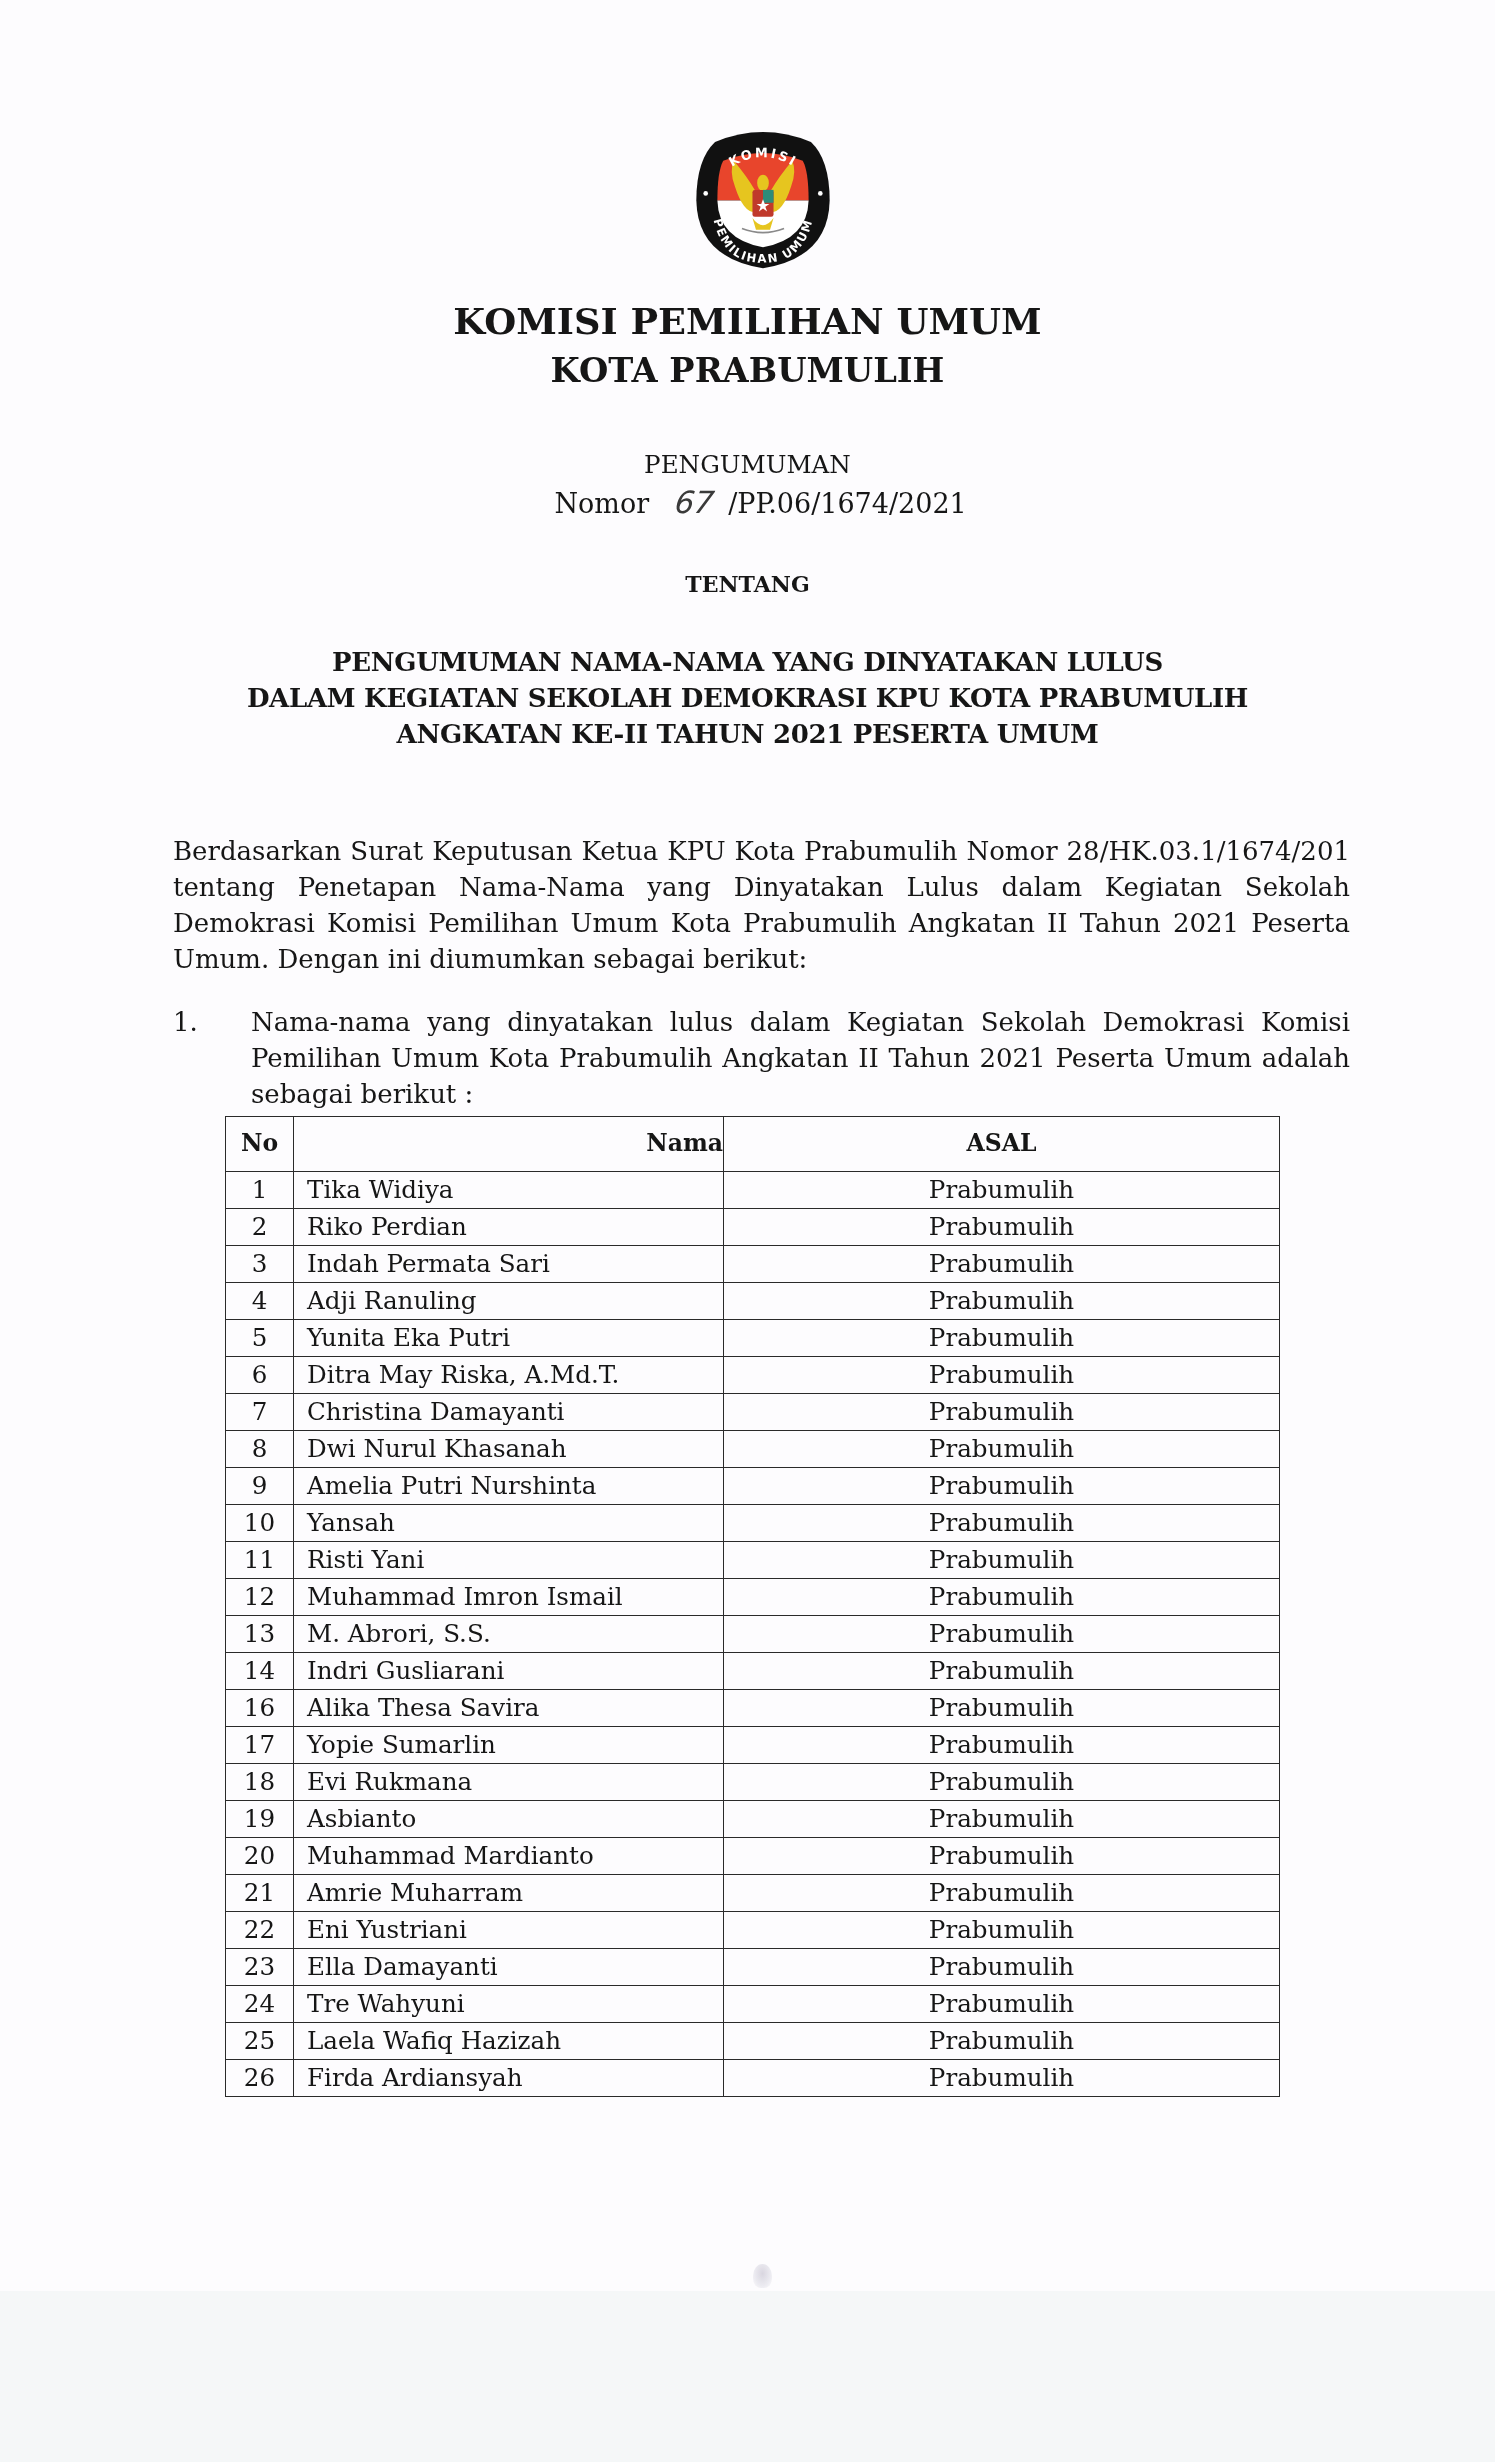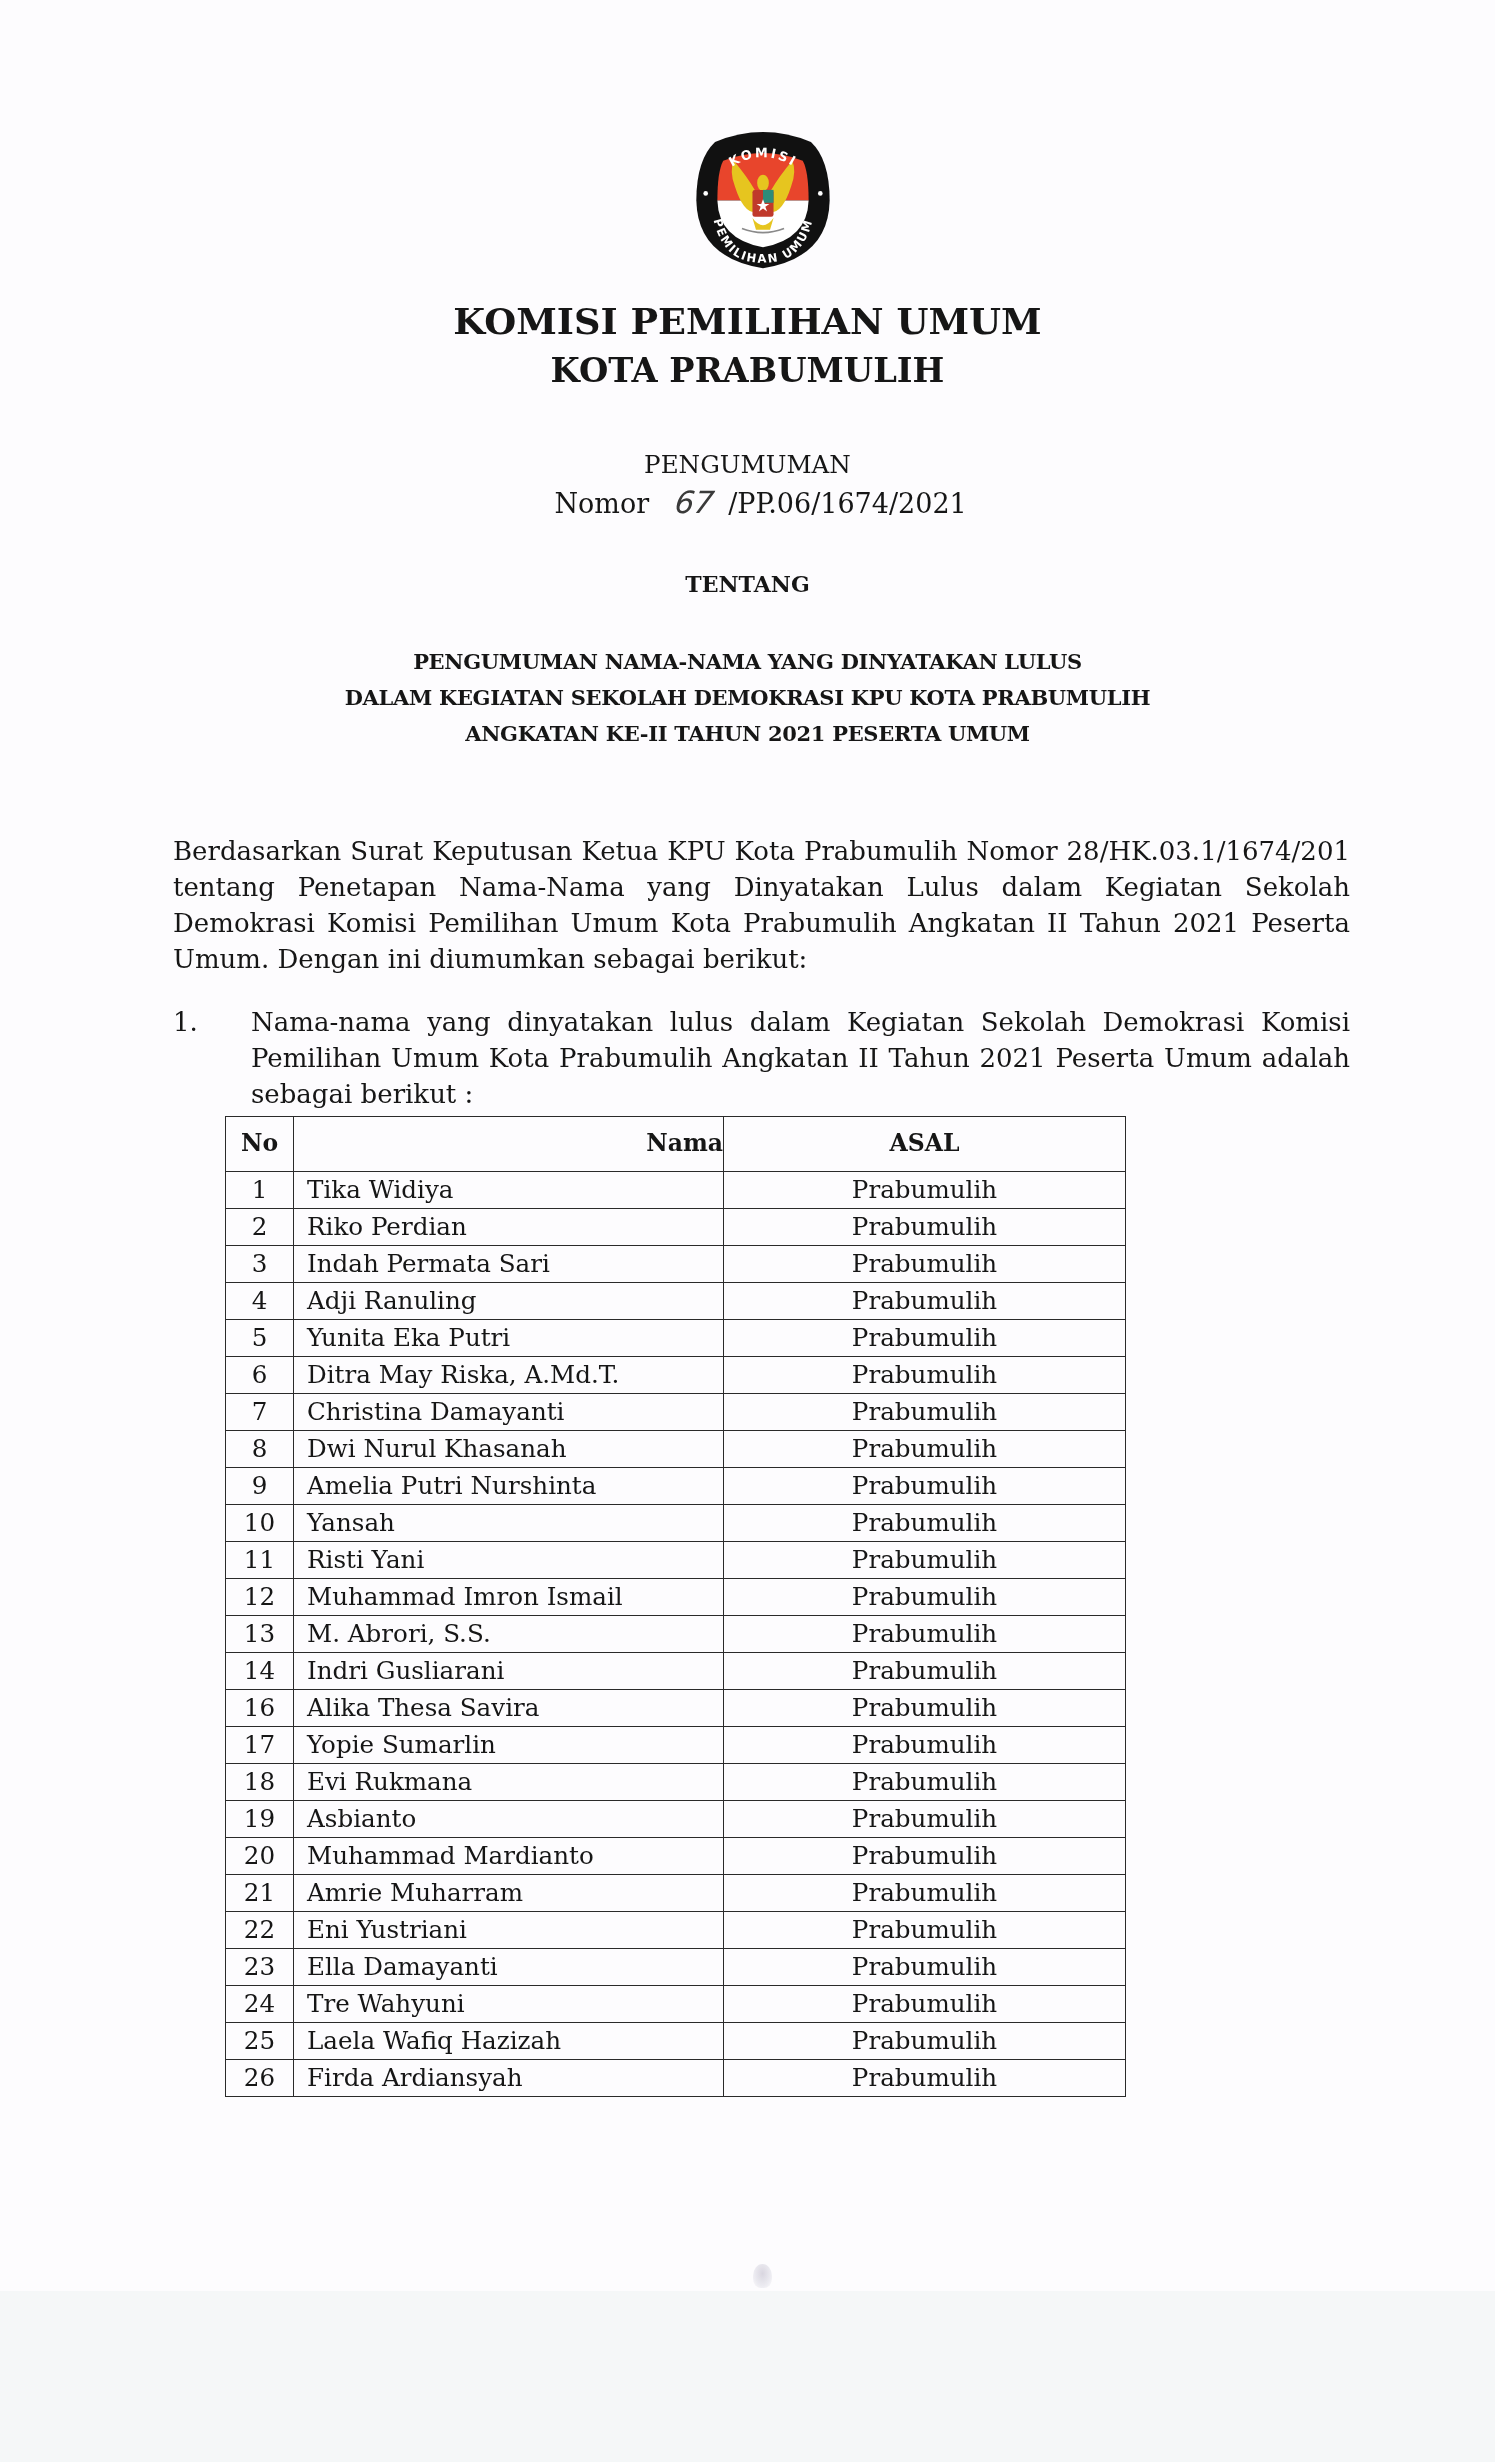--- a/index.html
+++ b/index.html
@@ -30,40 +30,40 @@
   .nomor-line { top: 488px; font-size: 27px; line-height: 1; }
   .nomor-line .lbl { display: inline-block; width: 147px; text-align: center; }
   .nomor-line .hand {
     font-family: "DejaVu Sans", sans-serif; font-style: italic; font-size: 30.5px;
     color: #3a3a3a; font-weight: 300; display: inline-block; width: 53px; text-align: left;
     transform: skewX(-8deg);
   }
   .tentang { top: 573px; font-weight: bold; font-size: 22px; line-height: 1; }
 
   .subject {
-    top: 644px; font-weight: bold; font-size: 21px; line-height: 36px;
+    top: 644px; font-weight: bold; font-size: 26px; line-height: 36px;
     letter-spacing: -0.3px;
   }
   .subject div { white-space: nowrap; }
 
   .para {
     left: 173px; width: 1177px; top: 833px;
     font-size: 26px; line-height: 36px; text-align: justify;
     text-align-last: left;
   }
   .list {
     left: 173px; width: 1177px; top: 1004px;
     font-size: 26px; line-height: 36px;
   }
   .list .num { position: absolute; left: 0; top: 0; }
   .list .txt { margin-left: 78px; text-align: justify; text-align-last: left; }
 
   table.names {
     position: absolute; left: 225px; top: 1116px;
-    width: 901px; border-collapse: collapse;
+    width: 1055px; border-collapse: collapse;
     font-size: 24.6px;
   }
   table.names th, table.names td {
     border: 1.8px solid #2a2a2a; padding: 0; height: 36px; line-height: 1;
   }
   table.names th { height: 54px; font-weight: bold; font-size: 23.5px; }
   table.names .c-no { width: 67px; text-align: center; }
   table.names .c-name { width: 416px; text-align: left; padding-left: 13px; }
   table.names .c-asal { text-align: center; }
   table.names th.c-name { text-align: right; padding-left: 0; }

